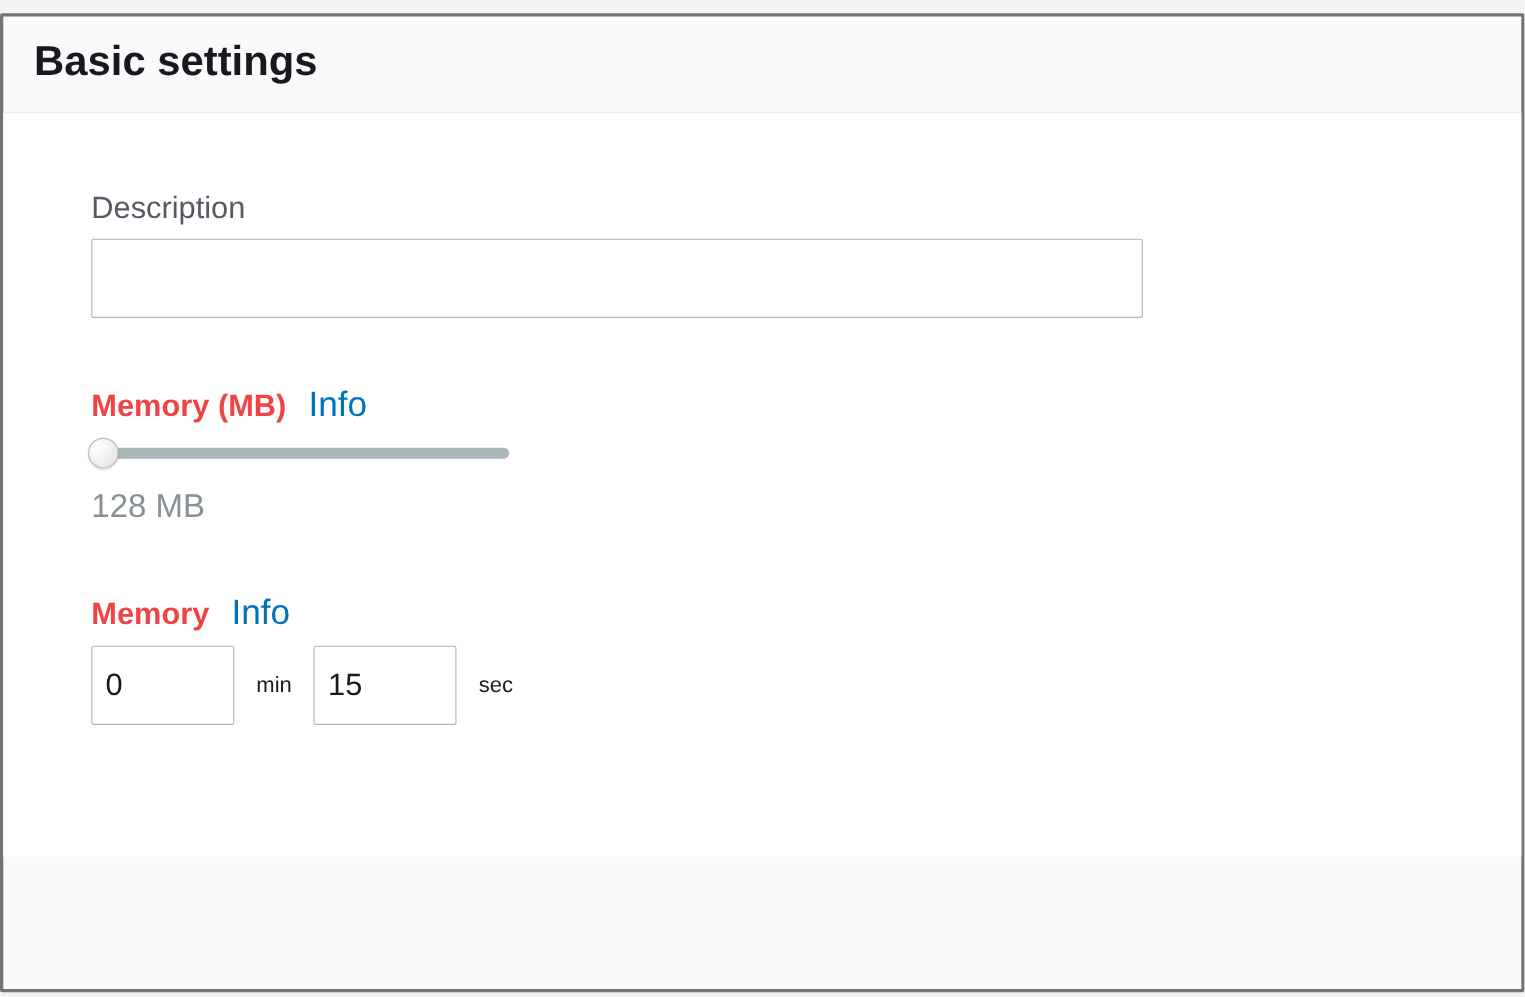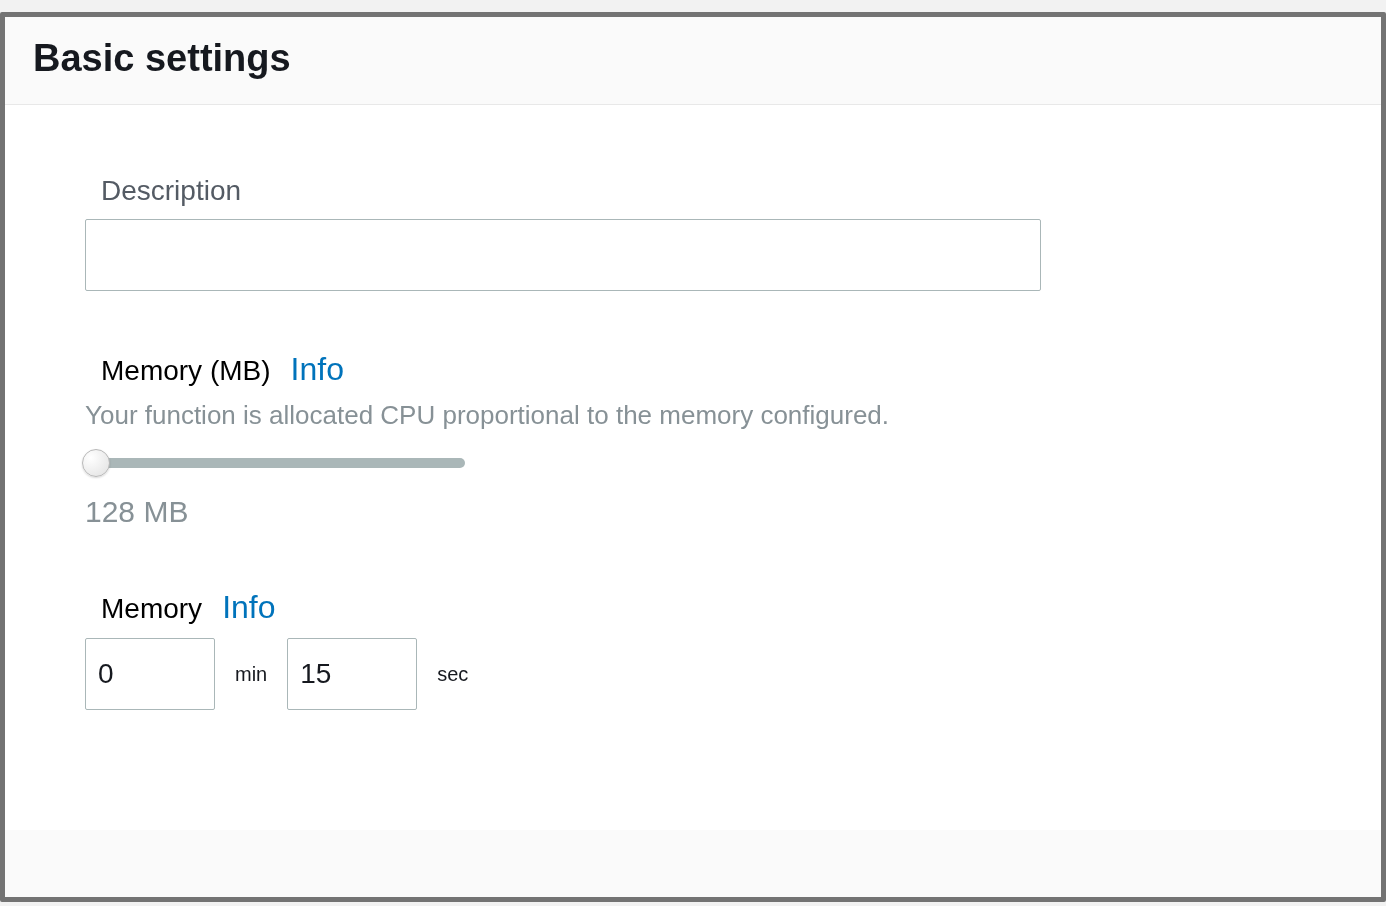--- a/index.html
+++ b/index.html
@@ -11,21 +11,21 @@
     body {
       font-family: "Amazon Ember", "Helvetica Neue", Helvetica, Arial, sans-serif;
       background: #f2f2f2;
       width: 1386px;
       height: 906px;
     }
     
     .panel {
       margin-top: 12px;
       background: #fafafa;
-      border: 5px solid #737373;
+      border: 3px solid #737373;
       border-radius: 2px;
       min-height: 890px;
     }
     
     .panel-header {
       padding: 20px 28px 24px 28px;
       border-bottom: 1px solid #e8e8e8;
     }
     
     .panel-title {
@@ -44,26 +44,25 @@
     }
     
     .field-label {
       font-size: 28px;
       font-weight: 400;
       color: #545b64;
       margin-bottom: 12px;
       display: flex;
       align-items: baseline;
       gap: 20px;
-      margin-left: 16px;
     }
     
     .field-label-dark {
-      color: #000000;
-      font-weight: 400;
+      color: #ef4444;
+      font-weight: 700;
       text-align: center;
     }
     
     .info-link {
       color: #0073bb;
       font-size: 32px;
       font-weight: 400;
       cursor: pointer;
     }
     
@@ -156,21 +155,20 @@
     <div class="field-group">
       <div class="field-label">Description</div>
       <input type="text" class="text-input" value="" style="">
     </div>
 
     <div class="field-group">
       <div class="field-label">
         <span class="field-label-dark">Memory (MB)</span>
         <span class="info-link">Info</span>
       </div>
-      <div class="field-help">Your function is allocated CPU proportional to the memory configured.</div>
       <div class="slider-container">
         <div class="slider-track"></div>
         <div class="slider-thumb"></div>
       </div>
       <div class="slider-value">128 MB</div>
     </div>
 
     <div class="field-group">
       <div class="field-label">
         <span class="field-label-dark">Memory</span>

